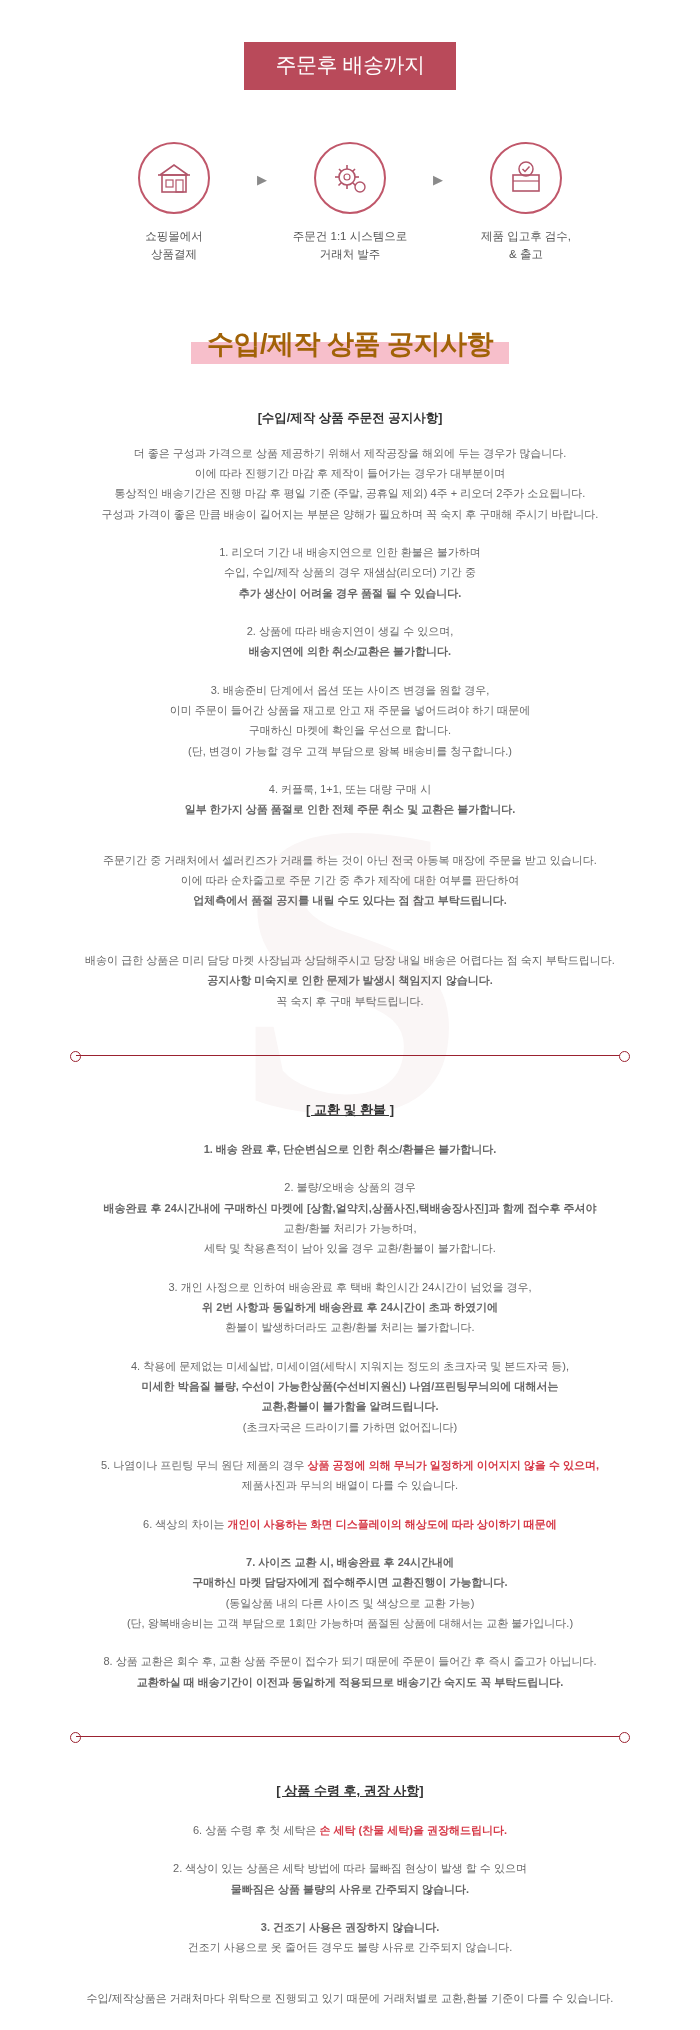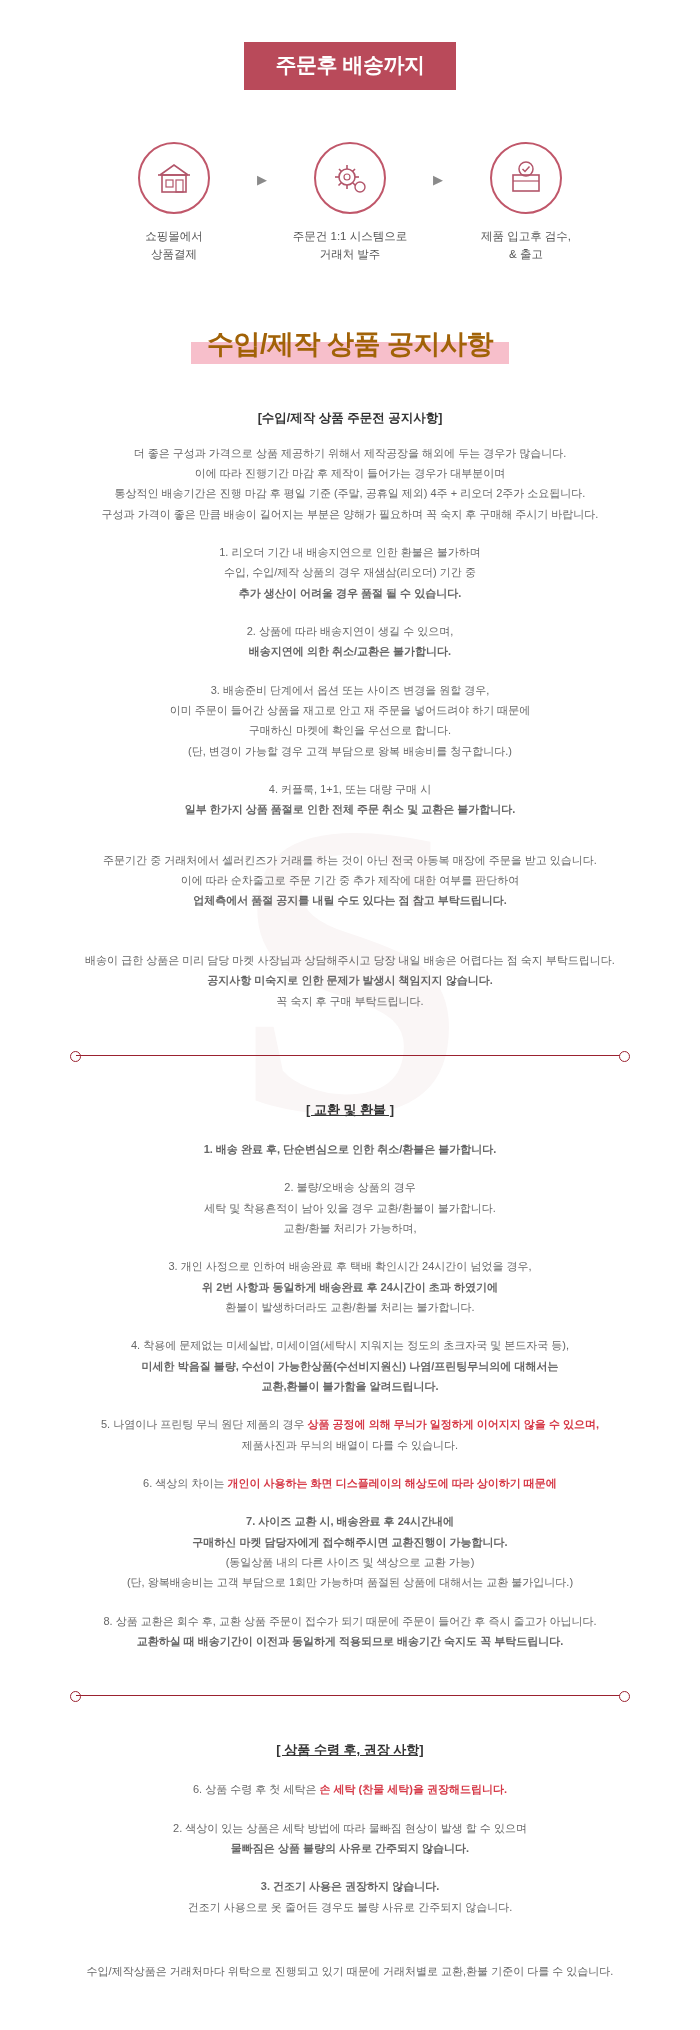--- a/index.html
+++ b/index.html
@@ -37,21 +37,21 @@
   .banner{
     margin:42px auto 0;
     width:212px;
     background:#b94a5a;
     text-align:center;
     padding:9px 0 11px;
   }
   .banner .t{
     color:#fff;
     font-size:21px;
-    font-weight:700;
+    font-weight:400;
     letter-spacing:-0.5px;
   }
 
   
   .steps{
     margin:52px auto 0;
     width:520px;
     display:flex;
     align-items:flex-start;
     justify-content:center;
@@ -286,34 +286,36 @@
 
     <div class="sec">
       <div class="bracket-h">[ 교환 및 환불 ]</div>
 
       <div class="blk">
         <p class="line rb">1. 배송 완료 후, 단순변심으로 인한 취소/환불은 불가합니다.</p>
       </div>
 
       <div class="blk">
         <p class="line">2. 불량/오배송 상품의 경우</p>
+        <p class="line rb">배송완료 후 24시간내에 구매하신 마켓에 [상함,얼약치,상품사진,택배송장사진]과 함께 접수후 주셔야</p>
+        <p class="line">교환/환불 처리가 가능하며,</p>
         <p class="line">세탁 및 착용흔적이 남아 있을 경우 교환/환불이 불가합니다.</p>
-        <p class="line">교환/환불 처리가 가능하며,</p>
       </div>
 
       <div class="blk">
         <p class="line">3. 개인 사정으로 인하여 배송완료 후 택배 확인시간 24시간이 넘었을 경우,</p>
         <p class="line rb">위 2번 사항과 동일하게 배송완료 후 24시간이 초과 하였기에</p>
         <p class="line">환불이 발생하더라도 교환/환불 처리는 불가합니다.</p>
       </div>
 
       <div class="blk">
         <p class="line">4. 착용에 문제없는 미세실밥, 미세이염(세탁시 지워지는 정도의 초크자국 및 본드자국 등),</p>
         <p class="line rb">미세한 박음질 불량, 수선이 가능한상품(수선비지원신) 나염/프린팅무늬의에 대해서는</p>
         <p class="line rb">교환,환불이 불가함을 알려드립니다.</p>
+        <p class="line small">(초크자국은 드라이기를 가하면 없어집니다)</p>
       </div>
 
       <div class="blk">
         <p class="line">
           <span>5. 나염이나 프린팅 무늬 원단 제품의 경우</span>
           <span class="rb">상품 공정에 의해 무늬가 일정하게 이어지지 않을 수 있으며,</span>
         </p>
         <p class="line">제품사진과 무늬의 배열이 다를 수 있습니다.</p>
       </div>
 
@@ -356,19 +358,19 @@
       <div class="blk">
         <p class="line">2. 색상이 있는 상품은 세탁 방법에 따라 물빠짐 현상이 발생 할 수 있으며</p>
         <p class="line rb">물빠짐은 상품 불량의 사유로 간주되지 않습니다.</p>
       </div>
 
       <div class="blk">
         <p class="line rb">3. 건조기 사용은 권장하지 않습니다.</p>
         <p class="line">건조기 사용으로 옷 줄어든 경우도 불량 사유로 간주되지 않습니다.</p>
       </div>
 
-      <div class="blk" style="margin-top:44px">
+      <div class="blk" style="margin-top:30px">
         <p class="line">수입/제작상품은 거래처마다 위탁으로 진행되고 있기 때문에 거래처별로 교환,환불 기준이 다를 수 있습니다.</p>
       </div>
     </div>
 
   </div>
 </div>
 
 </body></html>

